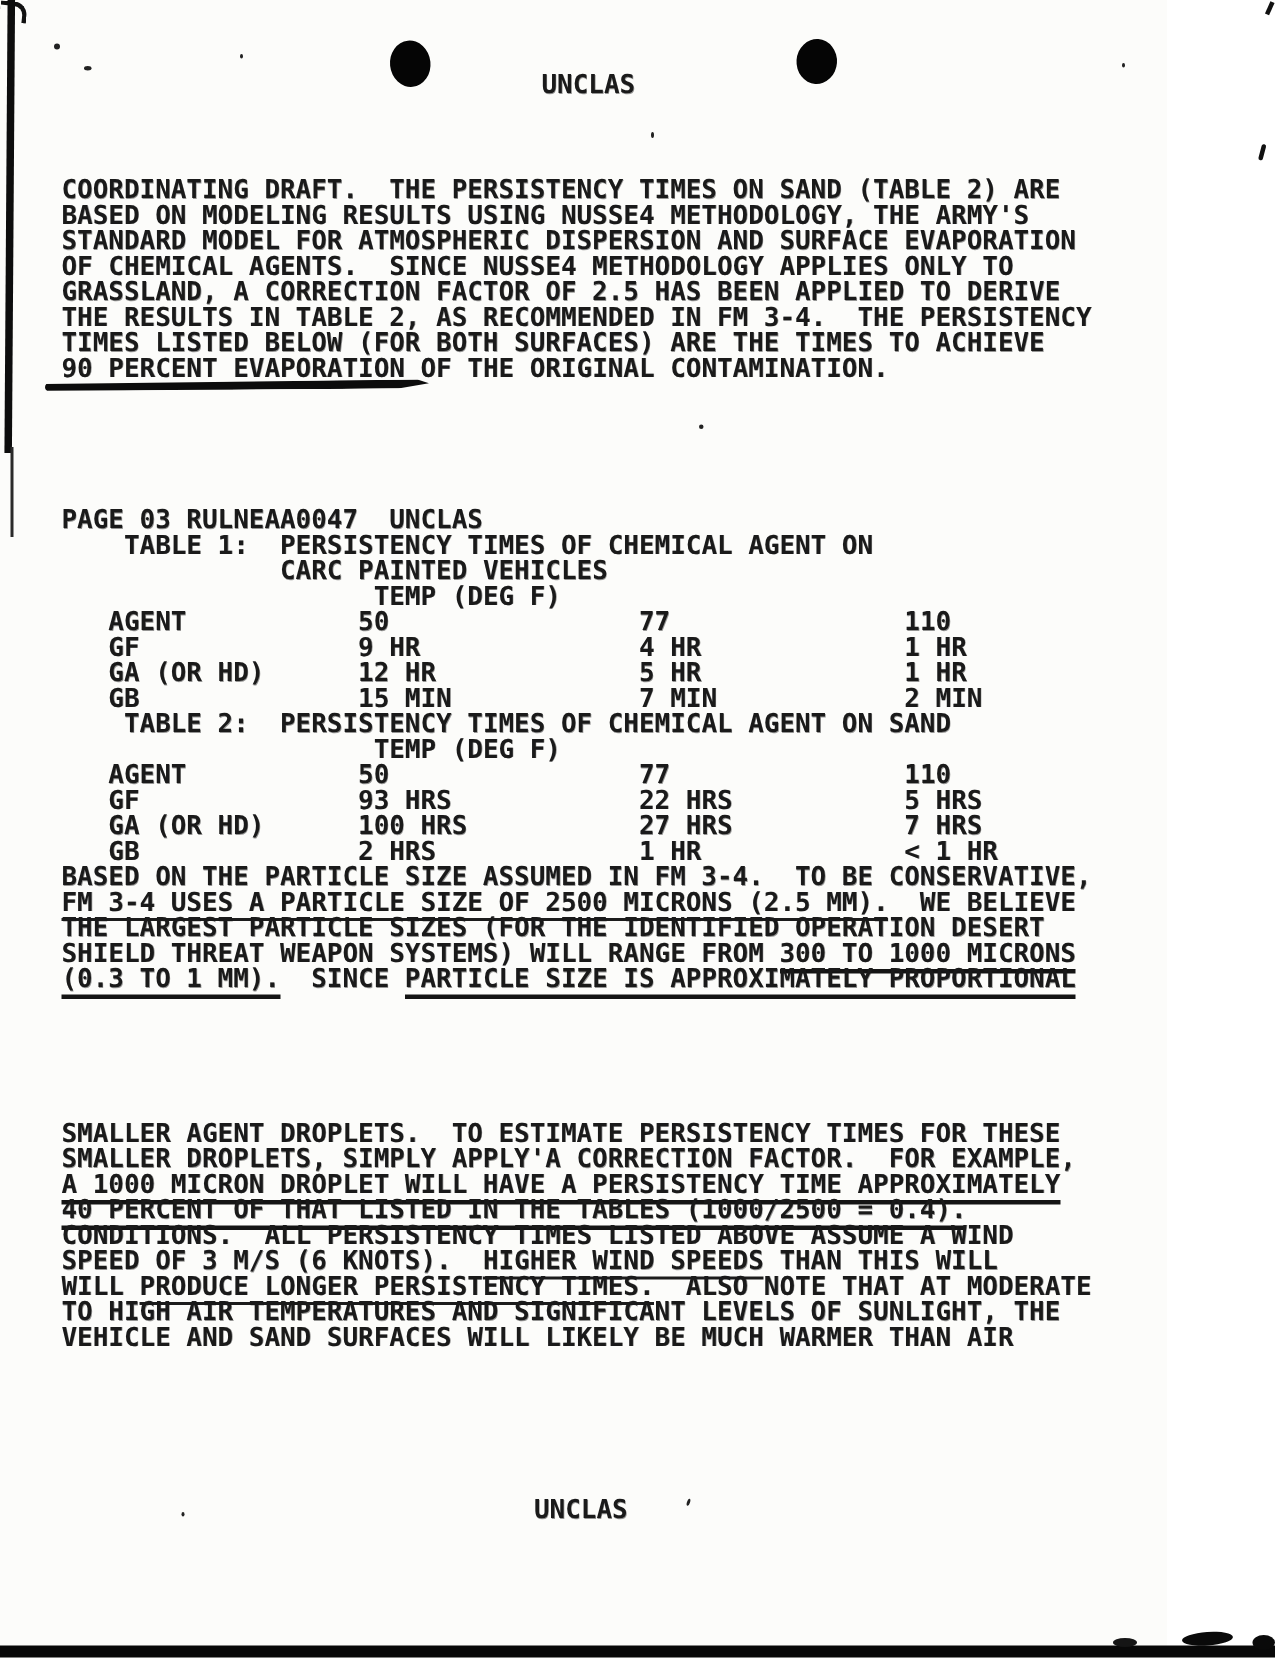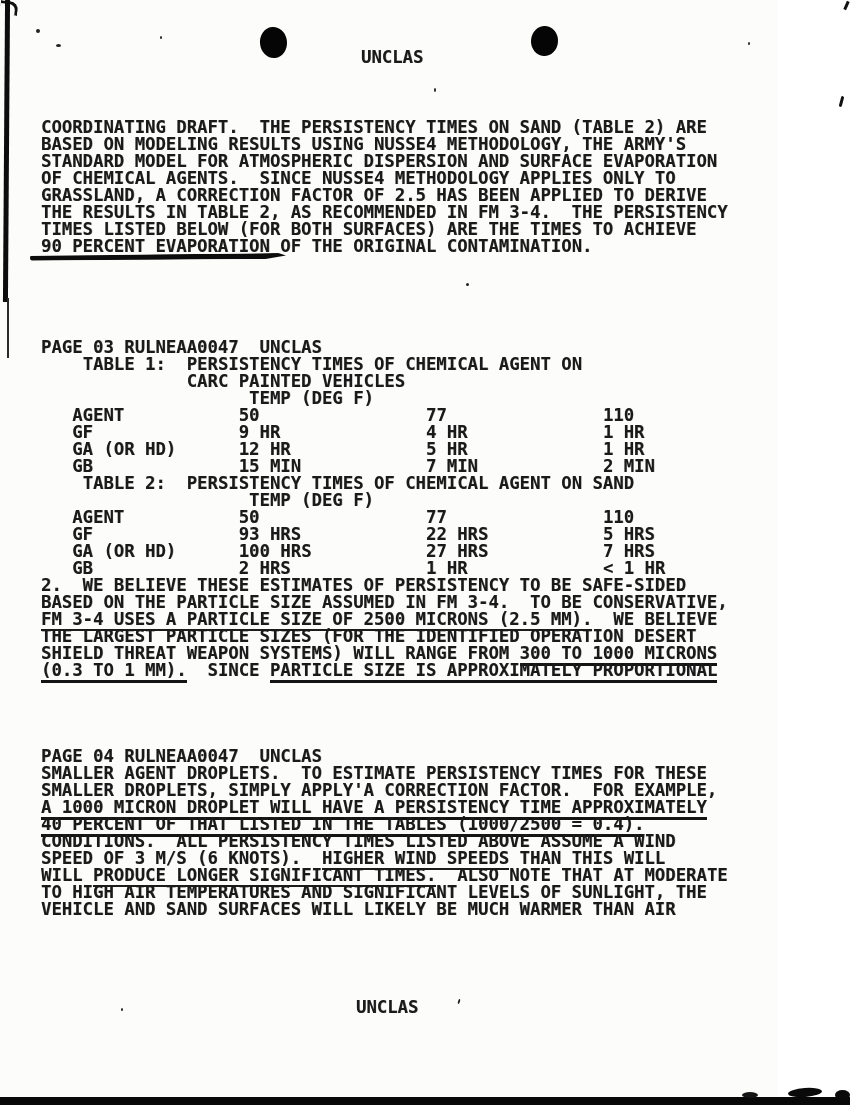--- a/index.html
+++ b/index.html
@@ -96,37 +96,35 @@
       <div class="tline">   <span>AGENT</span>           <span>50</span>                <span>77</span>               <span>110</span></div>
       <div class="tline">   <span>GF</span>              <span>9 HR</span>              <span>4 HR</span>             <span>1 HR</span></div>
       <div class="tline">   <span>GA (OR HD)</span>      <span>12 HR</span>             <span>5 HR</span>             <span>1 HR</span></div>
       <div class="tline">   <span>GB</span>              <span>15 MIN</span>            <span>7 MIN</span>            <span>2 MIN</span></div>
       <div class="tline">    <span>TABLE 2:</span>  <span>PERSISTENCY TIMES OF CHEMICAL AGENT ON SAND</span></div>
       <div class="tline">                    <span>TEMP (DEG F)</span></div>
       <div class="tline">   <span>AGENT</span>           <span>50</span>                <span>77</span>               <span>110</span></div>
       <div class="tline">   <span>GF</span>              <span>93 HRS</span>            <span>22 HRS</span>           <span>5 HRS</span></div>
       <div class="tline">   <span>GA (OR HD)</span>      <span>100 HRS</span>           <span>27 HRS</span>           <span>7 HRS</span></div>
       <div class="tline">   <span>GB</span>              <span>2 HRS</span>             <span>1 HR</span>             <span>&lt; 1 HR</span></div>
-      <div class="tline"><span>2.  WE BELIEVE THESE ESTIMATES OF PERSISTENCY TO BE SAFE-SIDED</span></div>
       <div class="tline"><span>BASED ON THE PARTICLE SIZE ASSUMED IN FM 3-4.  TO BE CONSERVATIVE,</span></div>
       <div class="tline"><span class="u1">FM 3-4 USES A PARTICLE SIZE OF 2500 MICRONS (2.5 MM).</span><span>  WE BELIEVE</span></div>
       <div class="tline"><span>THE LARGEST PARTICLE SIZES (FOR THE IDENTIFIED OPERATION DESERT</span></div>
       <div class="tline"><span>SHIELD THREAT WEAPON SYSTEMS) WILL RANGE FROM </span><span class="u2">300 TO 1000 MICRONS</span></div>
       <div class="tline"><span class="u2">(0.3 TO 1 MM).</span><span>  SINCE </span><span class="u2">PARTICLE SIZE IS APPROXIMATELY PROPORTIONAL</span></div>
     </div>
 
   <div class="sec sec-p04">
-      <div class="tline"><span>PAGE 04 RULNEAA0047  UNCLAS</span></div>
       <div class="tline"><span>SMALLER AGENT DROPLETS.  TO ESTIMATE PERSISTENCY TIMES FOR THESE</span></div>
       <div class="tline"><span>SMALLER DROPLETS, SIMPLY APPLY'A CORRECTION FACTOR.  FOR EXAMPLE,</span></div>
       <div class="tline"><span class="u2">A 1000 MICRON DROPLET WILL HAVE A PERSISTENCY TIME APPROXIMATELY</span></div>
       <div class="tline"><span class="u2">40 PERCENT OF THAT LISTED IN THE TABLES (1000/2500 = 0.4).</span></div>
       <div class="tline"><span>CONDITIONS.  ALL PERSISTENCY TIMES LISTED ABOVE ASSUME A WIND</span></div>
       <div class="tline"><span>SPEED OF 3 M/S (6 KNOTS).  </span><span class="u1">HIGHER WIND SPEEDS</span><span> THAN THIS WILL</span></div>
-      <div class="tline"><span>WILL </span><span class="u1">PRODUCE LONGER SIGNIFICANT TIMES.</span><span>  ALSO NOTE THAT AT MODERATE</span></div>
+      <div class="tline"><span>WILL </span><span class="u1">PRODUCE LONGER PERSISTENCY TIMES.</span><span>  ALSO NOTE THAT AT MODERATE</span></div>
       <div class="tline"><span>TO HIGH AIR TEMPERATURES AND SIGNIFICANT LEVELS OF SUNLIGHT, THE</span></div>
       <div class="tline"><span>VEHICLE AND SAND SURFACES WILL LIKELY BE MUCH WARMER THAN AIR</span></div>
     </div>
 
   <div class="unclas unclas-bottom">UNCLAS</div>
 
   <div class="bottom-bar"></div>
   <div class="blob1"></div>
   <div class="blob2"></div>
   <div class="blob3"></div>

